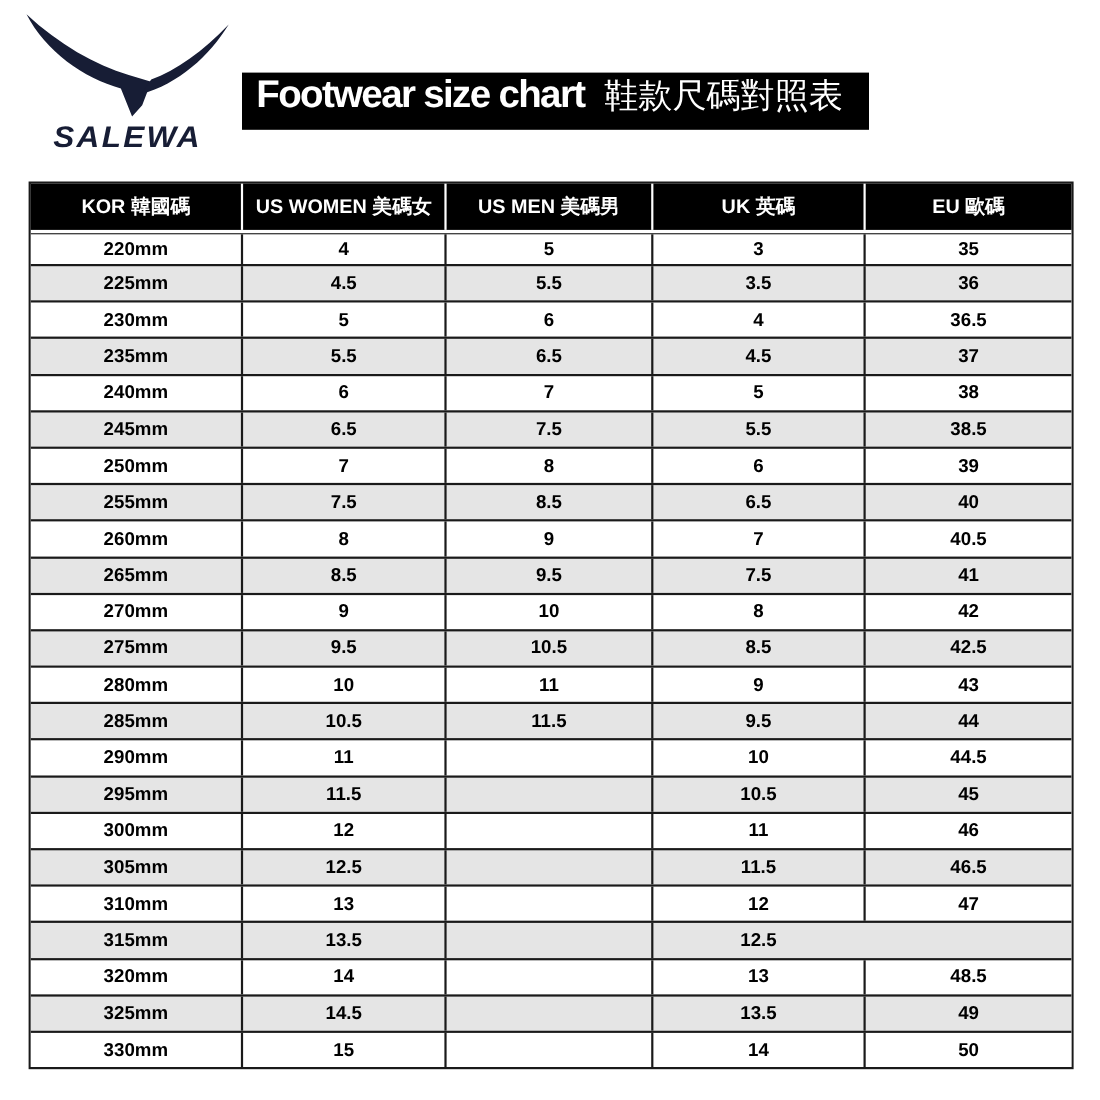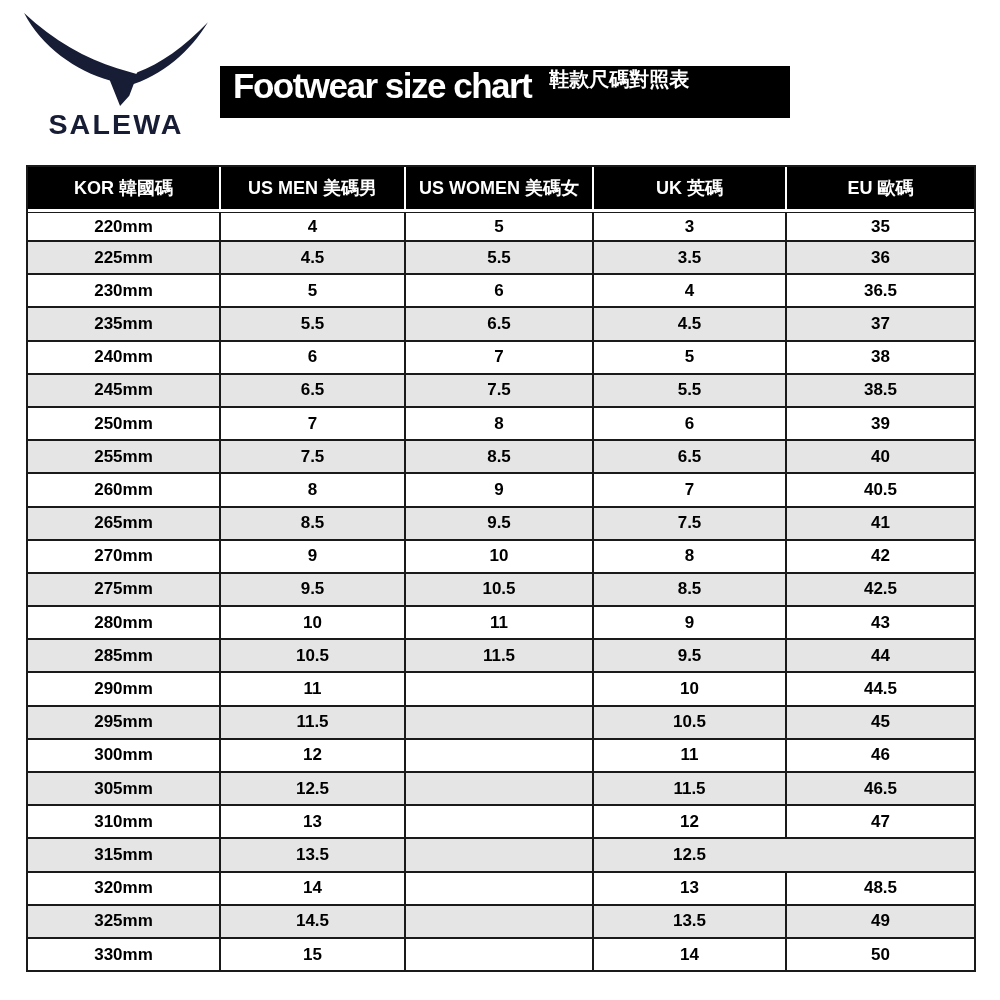--- a/index.html
+++ b/index.html
@@ -1,35 +1,35 @@
 <!DOCTYPE html>
 <html><head>
 <meta charset="utf-8">
 <style>
   html,body{margin:0;padding:0;background:#ffffff;}
   .canvas{
     position:relative;width:1000px;height:1000px;background:#ffffff;
     font-family:"Liberation Sans",sans-serif;overflow:hidden;
   }
   
-  .logo{position:absolute;left:20px;top:12px;width:192px;text-align:center;}
+  .logo{position:absolute;left:20px;top:12px;width:192px;text-align:center;font-style:italic;}
   .logo svg{display:block;margin:0 auto;}
   .wordmark{
     margin-top:2px;font-weight:900;font-size:27px;letter-spacing:2px;
     color:#171d35;transform:scaleX(1.06);transform-origin:center;
     font-family:"Liberation Sans",sans-serif;
   }
   
   .title-bar{
     position:absolute;left:220px;top:66px;width:570px;height:52px;
     background:#000000;color:#ffffff;display:flex;align-items:flex-start;
     padding:0 13px;gap:18px;box-sizing:border-box;white-space:nowrap;overflow:hidden;
   }
   .title-en{font-size:35px;font-weight:bold;letter-spacing:-1.5px;}
-  .title-zh{font-size:20px;font-weight:bold;}
+  .title-zh{font-size:31px;font-weight:normal;}
   
   .size-table{
     position:absolute;left:26px;top:165px;width:950px;box-sizing:border-box;
     border:2px solid #1a1a1a;background:#ffffff;
   }
   .thead{
     display:grid;grid-template-columns:192fr 186fr 189fr 194fr 190fr;
     background:#000000;height:42px;border-bottom:3px solid #ffffff;text-align:center;
   }
   .th{
@@ -65,22 +65,22 @@
   </div>
 
   <div class="title-bar">
     <span class="title-en">Footwear size chart</span>
     <span class="title-zh">鞋款尺碼對照表</span>
   </div>
 
   <div class="size-table">
     <div class="thead">
         <div class="th">KOR 韓國碼</div>
+        <div class="th">US WOMEN 美碼女</div>
         <div class="th">US MEN 美碼男</div>
-        <div class="th">US WOMEN 美碼女</div>
         <div class="th">UK 英碼</div>
         <div class="th">EU 歐碼</div>
       </div>
     <div class="tbody">
         <div class="trow">
           <div class="cell">220mm</div>
           <div class="cell">4</div>
           <div class="cell">5</div>
           <div class="cell">3</div>
           <div class="cell">35</div>

